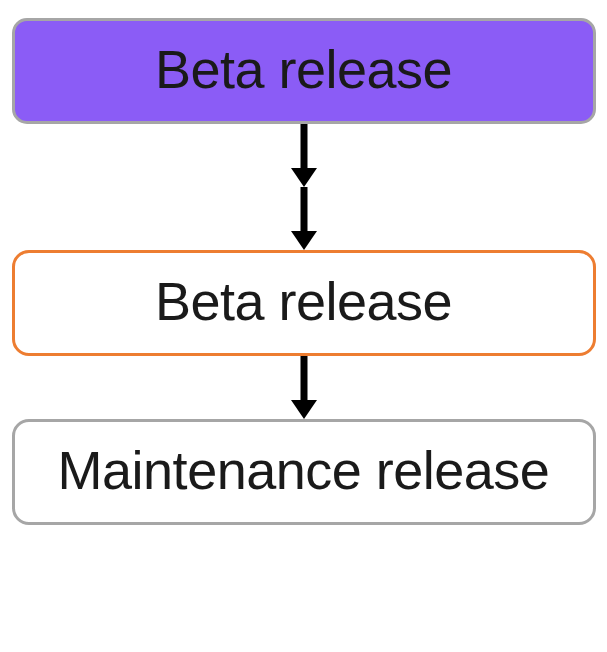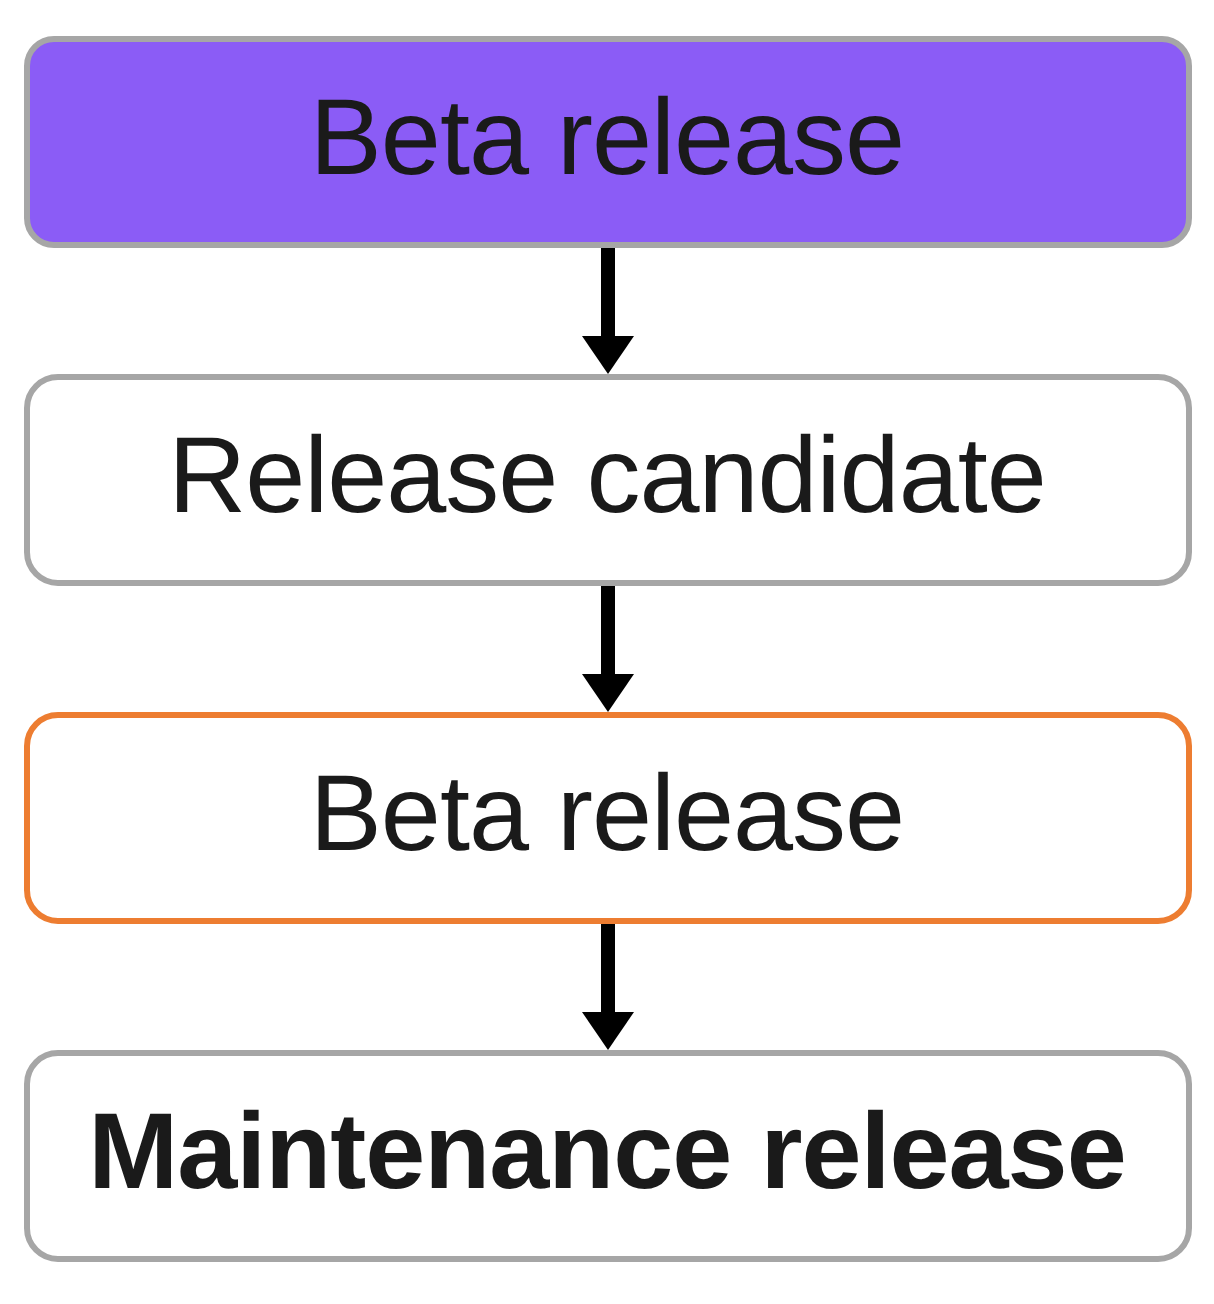--- a/index.html
+++ b/index.html
@@ -56,39 +56,36 @@
     <span class="node-label" style="color: rgb(26, 26, 26);">Beta release</span>
   </div>
 
   <div class="arrow">
     <svg width="28" height="63" viewBox="0 0 28 63">
       <rect class="arrow-shape" x="10.5" y="0" width="7" height="46" fill="#000000"></rect>
       <polygon class="arrow-shape" points="1,44 27,44 14,63" fill="#000000"></polygon>
     </svg>
   </div>
 
-  <div class="node" style="border-color: rgb(166, 166, 166); background: rgb(255, 255, 255);">
-    <span class="node-label" style="color: rgb(26, 26, 26);">Release candidate</span>
-  </div>
 
   <div class="arrow">
     <svg width="28" height="63" viewBox="0 0 28 63">
       <rect class="arrow-shape" x="10.5" y="0" width="7" height="46" fill="#000000"></rect>
       <polygon class="arrow-shape" points="1,44 27,44 14,63" fill="#000000"></polygon>
     </svg>
   </div>
 
   <div class="node" style="border-color: rgb(237, 125, 49); background: rgb(255, 255, 255);">
     <span class="node-label" style="color: rgb(26, 26, 26);">Beta release</span>
   </div>
 
   <div class="arrow">
     <svg width="28" height="63" viewBox="0 0 28 63">
       <rect class="arrow-shape" x="10.5" y="0" width="7" height="46" fill="#000000"></rect>
       <polygon class="arrow-shape" points="1,44 27,44 14,63" fill="#000000"></polygon>
     </svg>
   </div>
 
   <div class="node" style="border-color: rgb(166, 166, 166); background: rgb(255, 255, 255);">
-    <span class="node-label" style="color: rgb(26, 26, 26); font-weight: bold;">Maintenance release</span>
+    <span class="node-label" style="color: rgb(26, 26, 26);">Maintenance release</span>
   </div>
 
 </div>
 
 </body></html>

